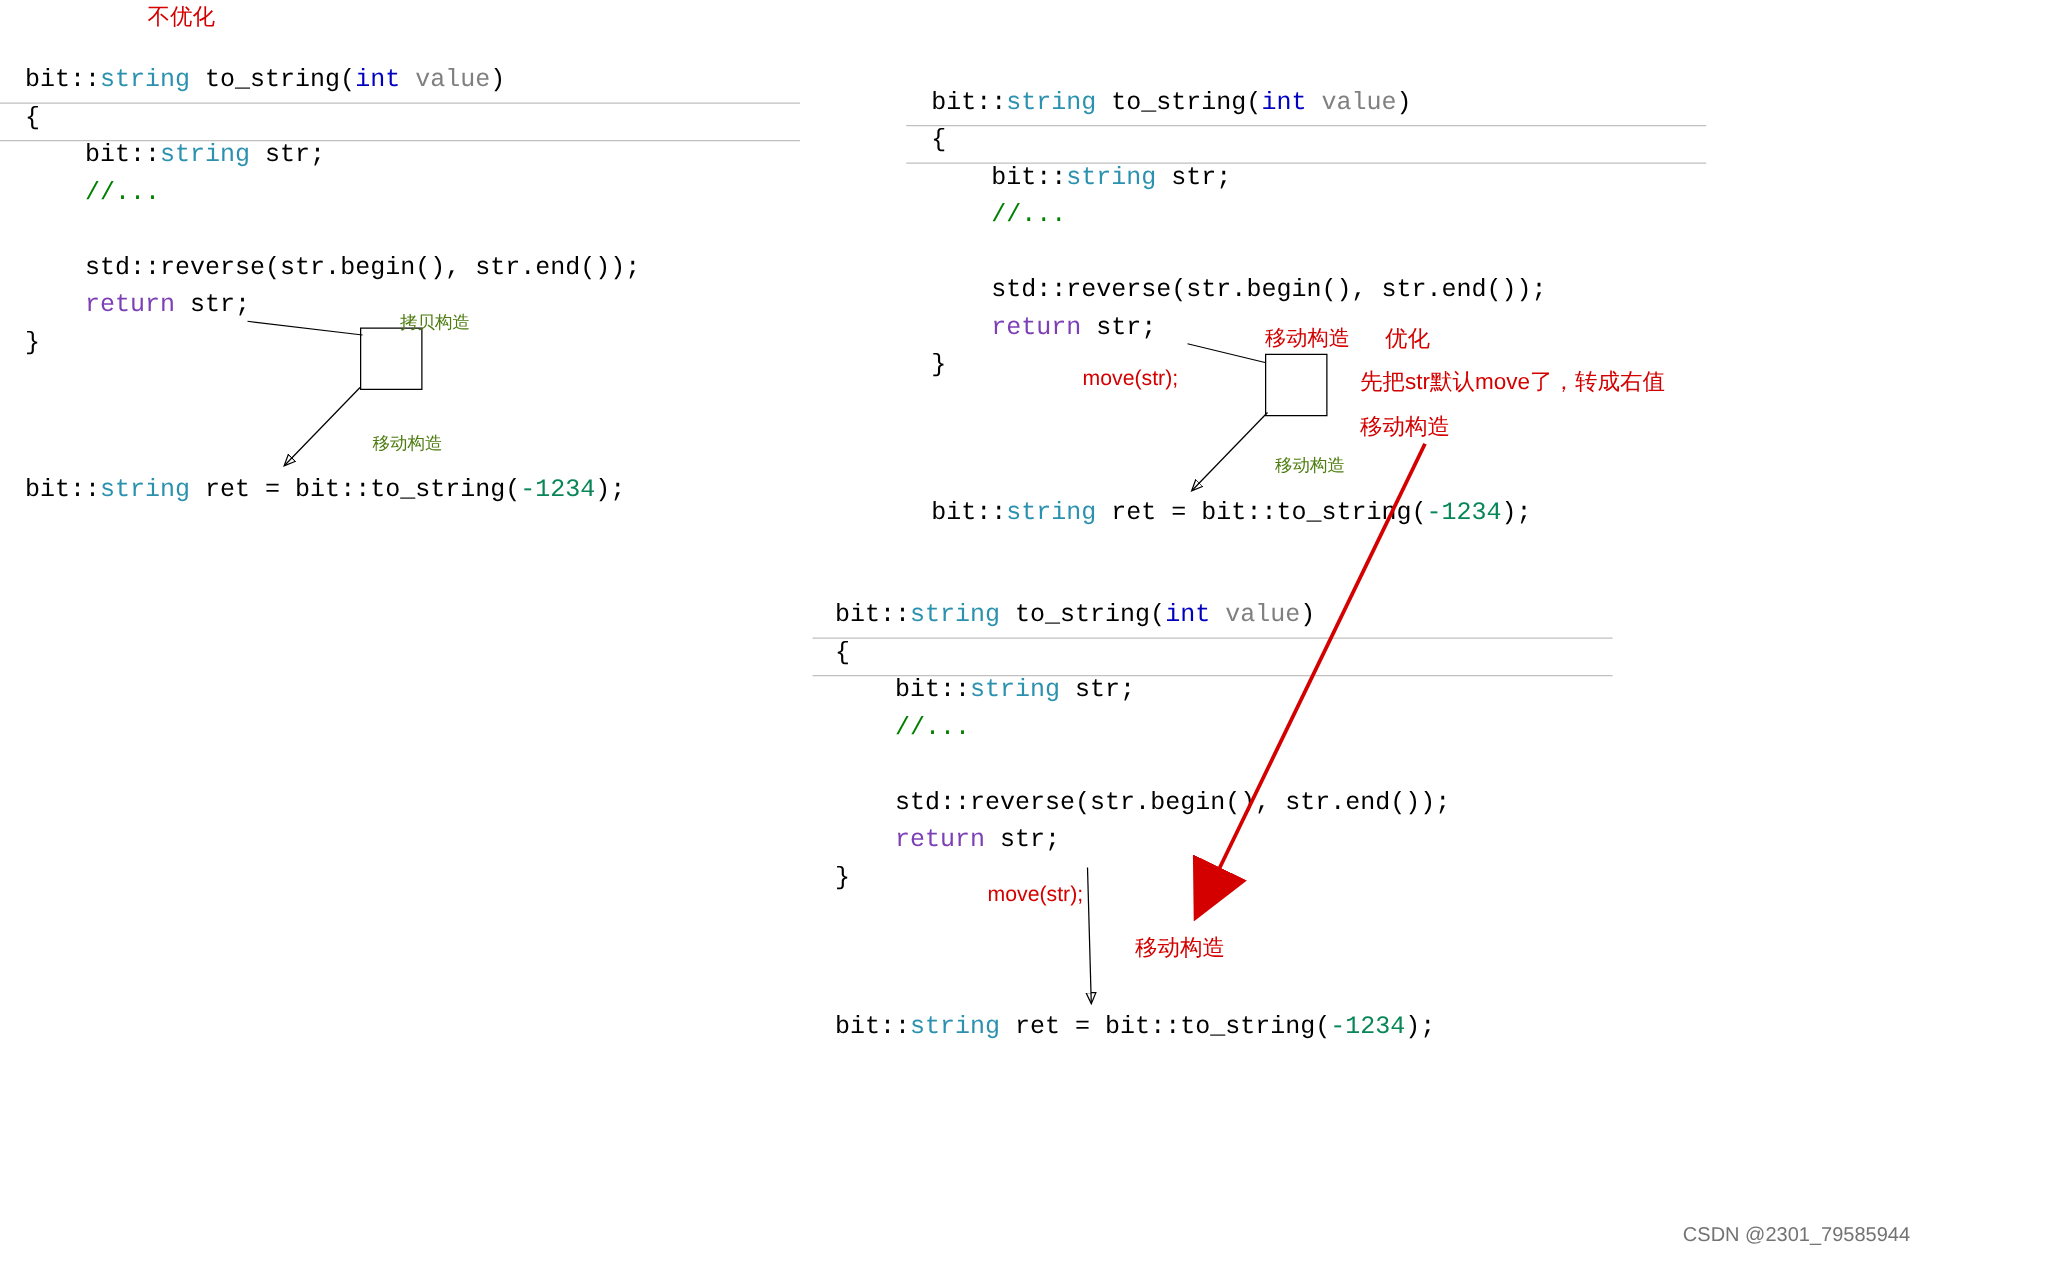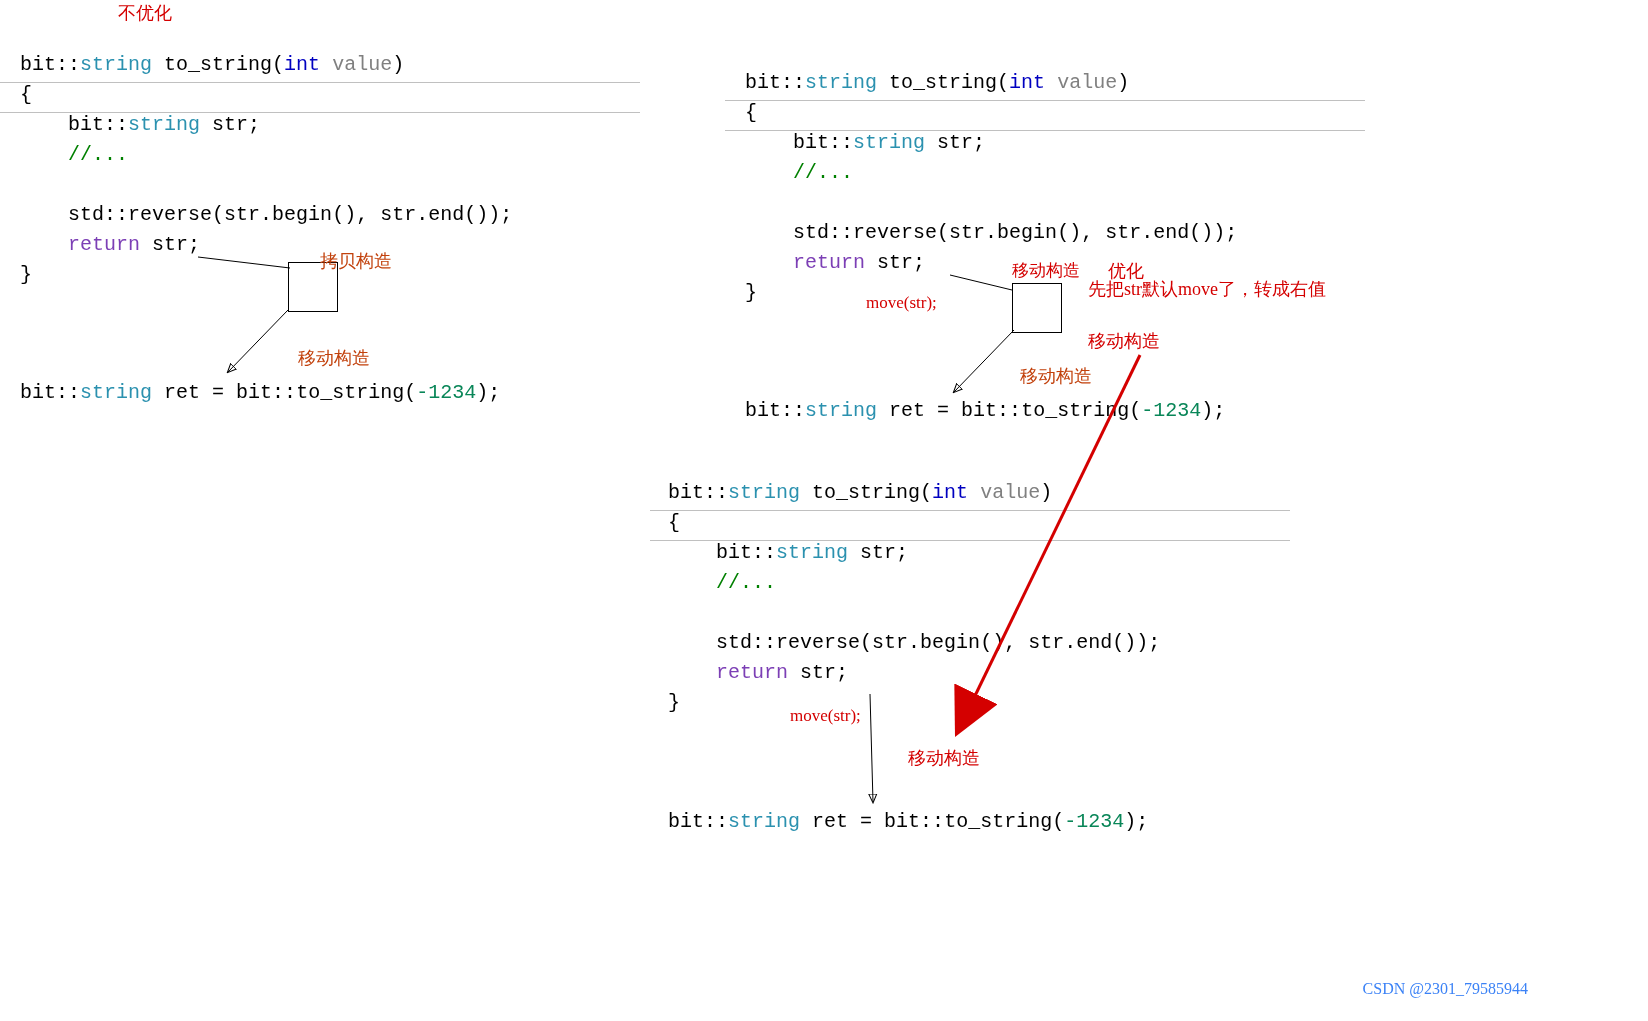--- a/index.html
+++ b/index.html
@@ -24,51 +24,51 @@
   .type      { color: #2b91af; }
   .keyword   { color: #7c3fb5; }   
   .kw-int    { color: #0000c0; }
   .param     { color: #808080; }
   .num       { color: #098658; }
   .op        { color: #000; }
   .comment   { color: #008000; }
   .ident     { color: #000; }
 
   .annot-red {
-    font-family: Liberation Serif, serif;
+    font-family: Liberation Sans, sans-serif;
     font-size: 18px;
     color: #d40000;
     position: absolute;
   }
   .annot-black {
     font-family: Liberation Serif, serif;
-    font-size: 18px;
-    color: #c2410c;
+    font-size: 14px;
+    color: #4d7c0f;
     position: absolute;
   }
 
   .box {
     position: absolute;
     width: 48px;
     height: 48px;
     border: 1px solid #000;
     background: #fff;
   }
 
   .divider {
     position: absolute;
     height: 1px;
     background: #c0c0c0;
   }
   .watermark {
     position: absolute;
     right: 120px;
     bottom: 20px;
-    color: #3b82f6;
-    font-family: Liberation Serif, serif;
+    color: #737373;
+    font-family: Liberation Sans, sans-serif;
     font-size: 16px;
   }
   svg.overlay {
     position: absolute;
     left: 0;
     top: 0;
     width: 1648px;
     height: 1021px;
     pointer-events: none;
   }
@@ -111,21 +111,21 @@
 </div>
 <div class="divider" style="left:725px; top:100px; width:640px;"></div>
 <div class="divider" style="left:725px; top:130px; width:640px;"></div>
 
 <div class="box" style="left:1012px; top:283px;"></div>
 <div class="annot-red" style="left:1012px; top:258px; font-size:17px;">移动构造</div>
 <div class="annot-red" style="left:866px; top:290px; font-size:17px;">move(str);</div>
 <div class="annot-black" style="left:1020px; top:363px;">移动构造</div>
 
 <div class="annot-red" style="left:1108px; top:258px;text-align:right;">优化</div>
-<div class="annot-red" style="left:1088px; top:276px;text-align:center;">先把str默认move了，转成右值</div>
+<div class="annot-red" style="left:1088px; top:292px;text-align:center;">先把str默认move了，转成右值</div>
 <div class="annot-red" style="left:1088px; top:328px;">移动构造</div>
 
 <div class="panel" style="left:745px; top:396px;">
   <div class="code"><span class="ident">bit</span><span class="op">::</span><span class="type">string</span> <span class="ident">ret</span> = <span class="ident">bit</span><span class="op">::</span><span class="ident">to_string</span>(<span class="num">-1234</span>);</div>
 </div>
 
 <div class="panel" style="left:668px; top:478px; width:620px;">
   <div class="code"><span class="ident">bit</span><span class="op">::</span><span class="type">string</span> <span class="ident">to_string</span>(<span class="kw-int">int</span> <span class="param">value</span>)
 {
     <span class="ident">bit</span><span class="op">::</span><span class="type">string</span> <span class="ident">str</span>;

